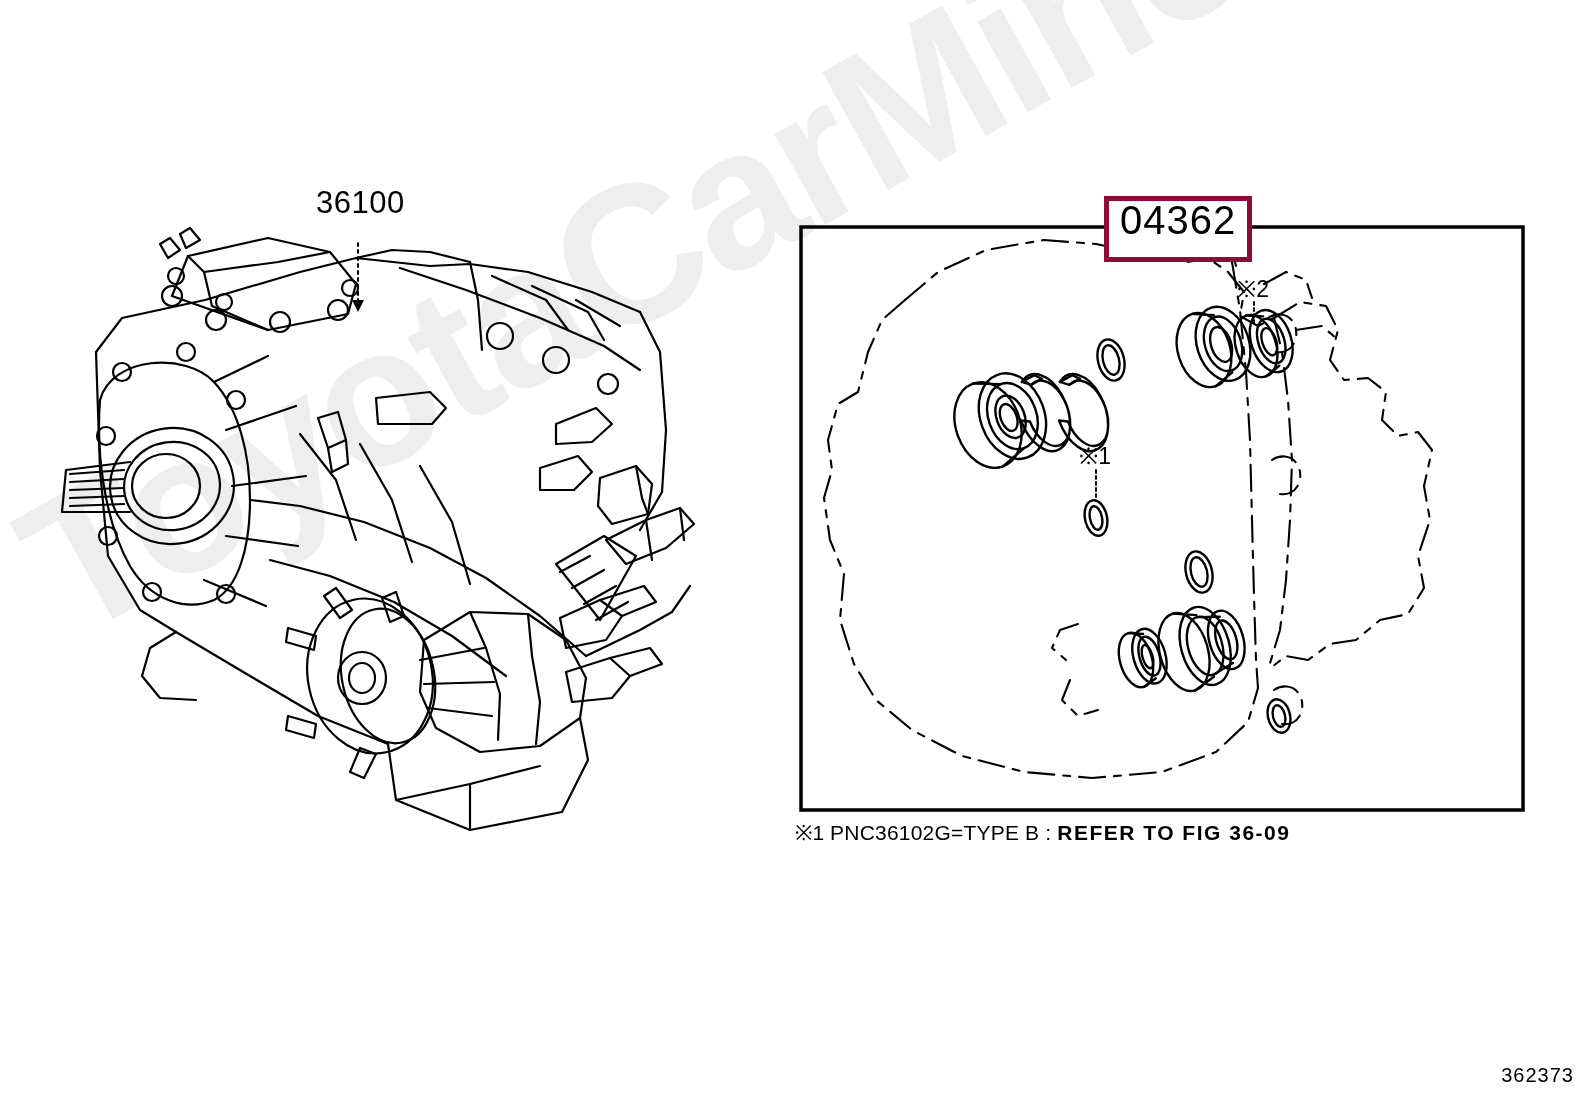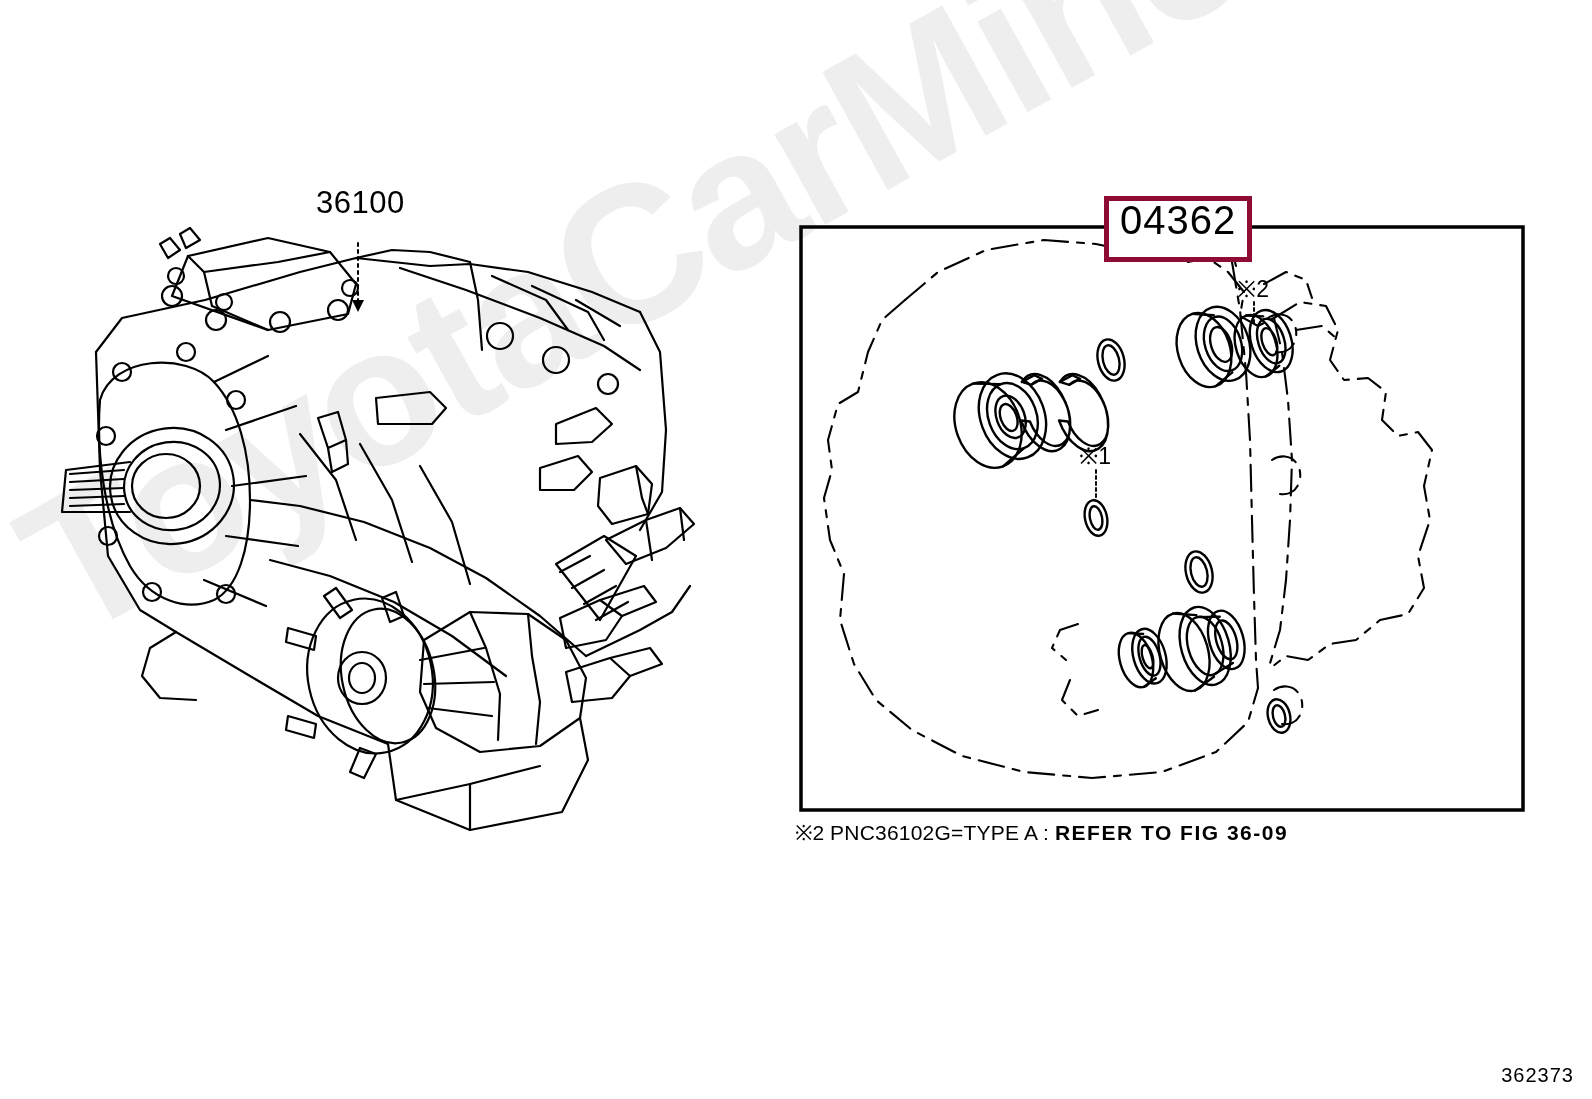--- a/index.html
+++ b/index.html
@@ -384,21 +384,21 @@
     </svg>
   </div>
 
   <div class="callout-box" style="left:1104px; top:176px;">04362</div>
 
   <div class="note-marker" style="left:1079px; top:444px;">※1</div>
   <div class="note-marker" style="left:1237px; top:277px;">※2</div>
 
   <div id="footnotes">
     <div class="footnote">
-      <span class="fn-mark">※2</span>
-      <span class="fn-pnc">PNC36102G=TYPE A :</span>
+      <span class="fn-mark">※1</span>
+      <span class="fn-pnc">PNC36102G=TYPE B :</span>
       <span class="fn-ref">REFER TO FIG 36-09</span>
     </div>
   </div>
 
   <div id="figure-number">362373</div>
 
 </div>
 
 </body></html>

